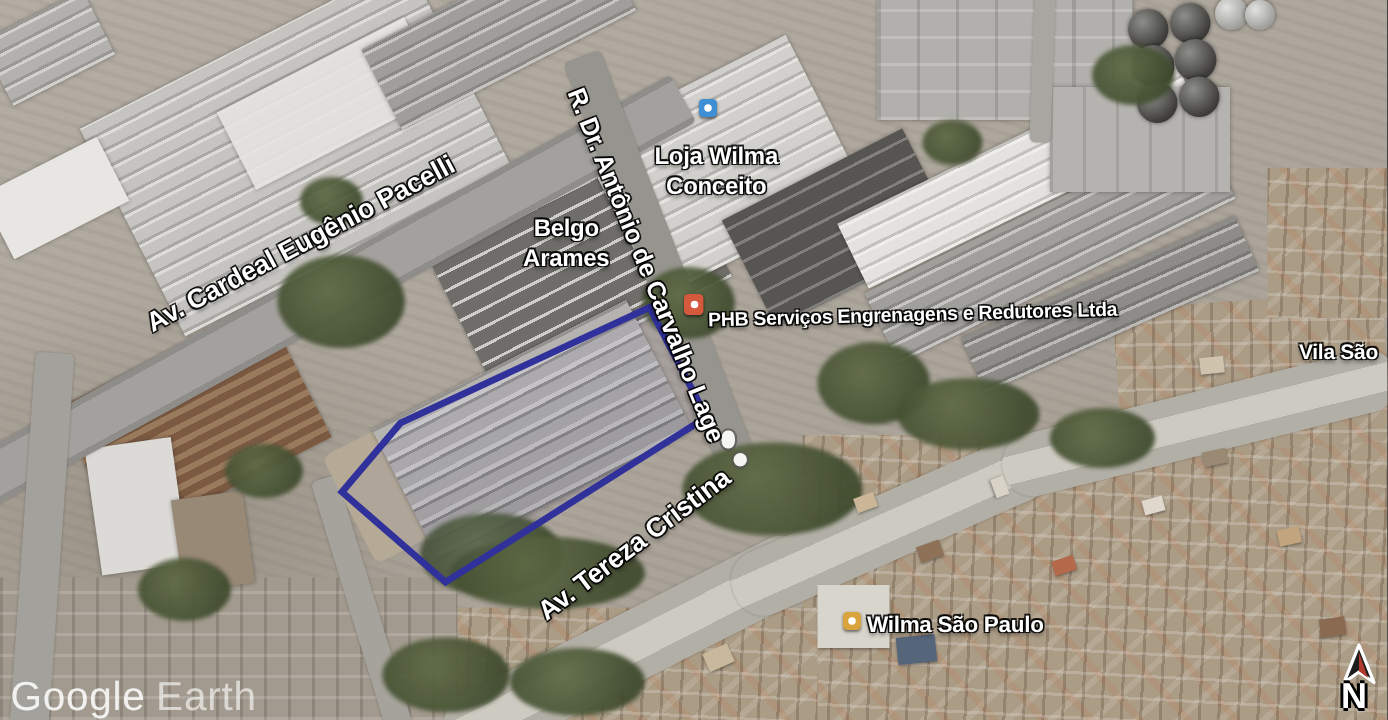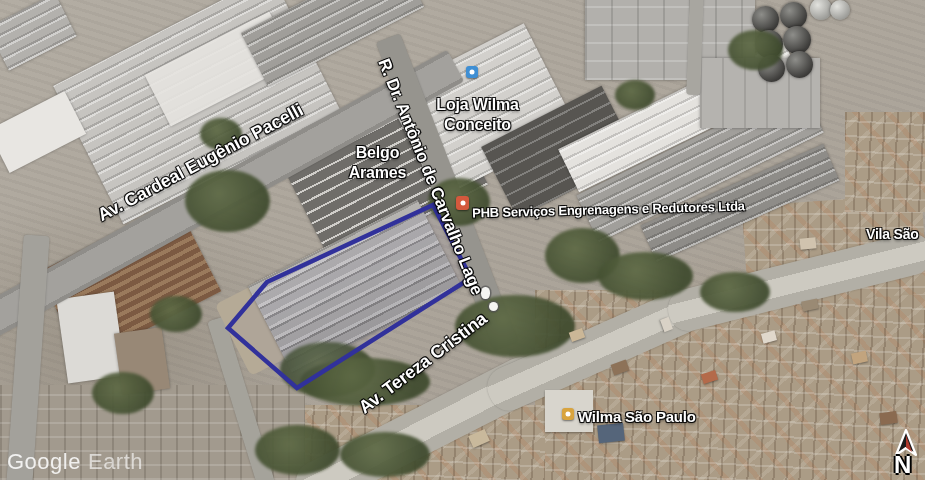--- a/index.html
+++ b/index.html
@@ -37,21 +37,21 @@
   .maplabel { position:absolute; color:#fff; font-weight:bold; white-space:nowrap; letter-spacing:-0.2px;
     text-shadow:-1px -1px 0 rgba(0,0,0,0.85), 1px -1px 0 rgba(0,0,0,0.85),
                 -1px 1px 0 rgba(0,0,0,0.85), 1px 1px 0 rgba(0,0,0,0.85),
                  0 2px 3px rgba(0,0,0,0.55); }
   .maplabel.wrap { white-space:normal; text-align:center; line-height:1.25; }
   .marker { position:absolute; border-radius:3px; box-shadow:0 1px 2px rgba(0,0,0,0.5); }
   .marker .dot { position:absolute; left:50%; top:50%; transform:translate(-50%,-50%);
     width:5px; height:5px; border-radius:50%; background:#fff; }
   #lot-svg { position:absolute; left:0; top:0; }
   .lot-polygon { fill:rgba(80,80,190,0.06); stroke:#31319b; stroke-width:4.5; stroke-linejoin:miter; }
-  #watermark { position:absolute; left:7px; top:449px; font-size:22px; letter-spacing:0.5px; color:#fff; }
+  #watermark { position:absolute; left:7px; top:449px; font-size:27px; letter-spacing:0.5px; color:#fff; }
   #watermark .w1 { opacity:0.85; } #watermark .w2 { opacity:0.62; margin-left:7px; }
   #compass-n { position:absolute; left:894px; top:451px; font-size:24px; font-weight:bold; color:#fff;
     text-shadow:-2px 0 0 #000, 2px 0 0 #000, 0 -2px 0 #000, 0 2px 0 #000; }
   #logo-card { position:absolute; left:820px; top:28px; width:93px; height:99px; background:#fff;
     border-radius:5px; box-shadow:0 1px 4px rgba(0,0,0,0.35); }
   #logo-u { position:absolute; left:27px; top:10px; width:17px; height:42px;
     border:11px solid #3fb02c; border-top:none; border-radius:0 0 15px 15px; }
   #logo-name { position:absolute; left:0; top:67px; width:100%; text-align:center;
     color:#3fb02c; font-size:14px; font-weight:bold; letter-spacing:0.5px; }
   #logo-sub { position:absolute; left:0; top:86px; width:100%; text-align:center;

